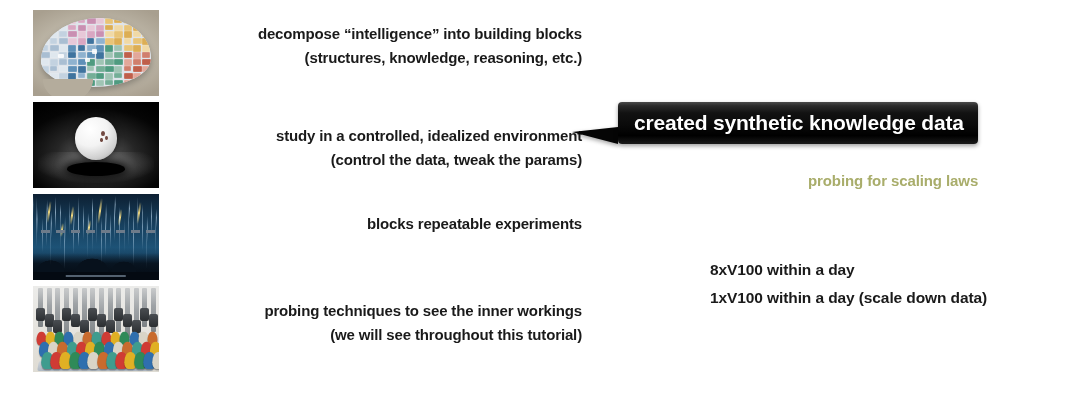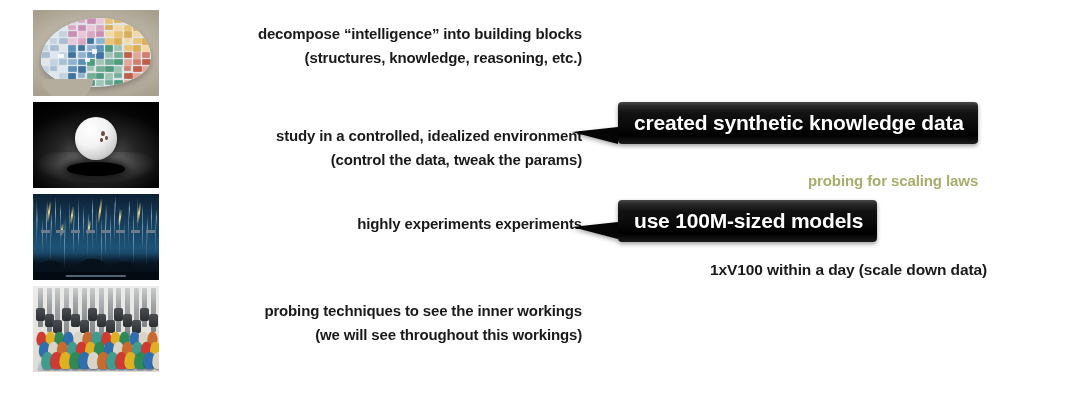--- a/index.html
+++ b/index.html
@@ -539,38 +539,35 @@
     <span>decompose “intelligence” into building blocks</span>
     <span class="line2">(structures, knowledge, reasoning, etc.)</span>
   </div>
 
   <div class="textblock" style="left:170px; top:124px; width:412px;">
     <span>study in a controlled, idealized environment</span>
     <span class="line2">(control the data, tweak the params)</span>
   </div>
 
   <div class="textblock" style="left:170px; top:212px; width:412px;">
-    <span>highly experiments experiments</span>
+    <span>blocks repeatable experiments</span>
   </div>
 
   <div class="textblock" style="left:170px; top:299px; width:412px;">
     <span>probing techniques to see the inner workings</span>
-    <span class="line2">(we will see throughout this workings)</span>
+    <span class="line2">(we will see throughout this tutorial)</span>
   </div>
 
 
   <div class="callout" style="left:618px; top:102px;">
     <div class="tail" style="top:25px;"></div>
     <div class="box">created synthetic knowledge data</div>
   </div>
 
-  <div class="callout" style="left:618px; top:200px;">
-    <div class="tail" style="top:22px;"></div>
-    <div class="box">use 100M-sized models</div>
-  </div>
 
   <div class="note-green" style="left:808px; top:172px;">probing for scaling laws</div>
 
   <div class="hw-list" style="left:710px; top:256px;">
+    <div>8xV100 within a day</div>
     <div>1xV100 within a day (scale down data)</div>
   </div>
 
 </div>
 
 </body></html>

